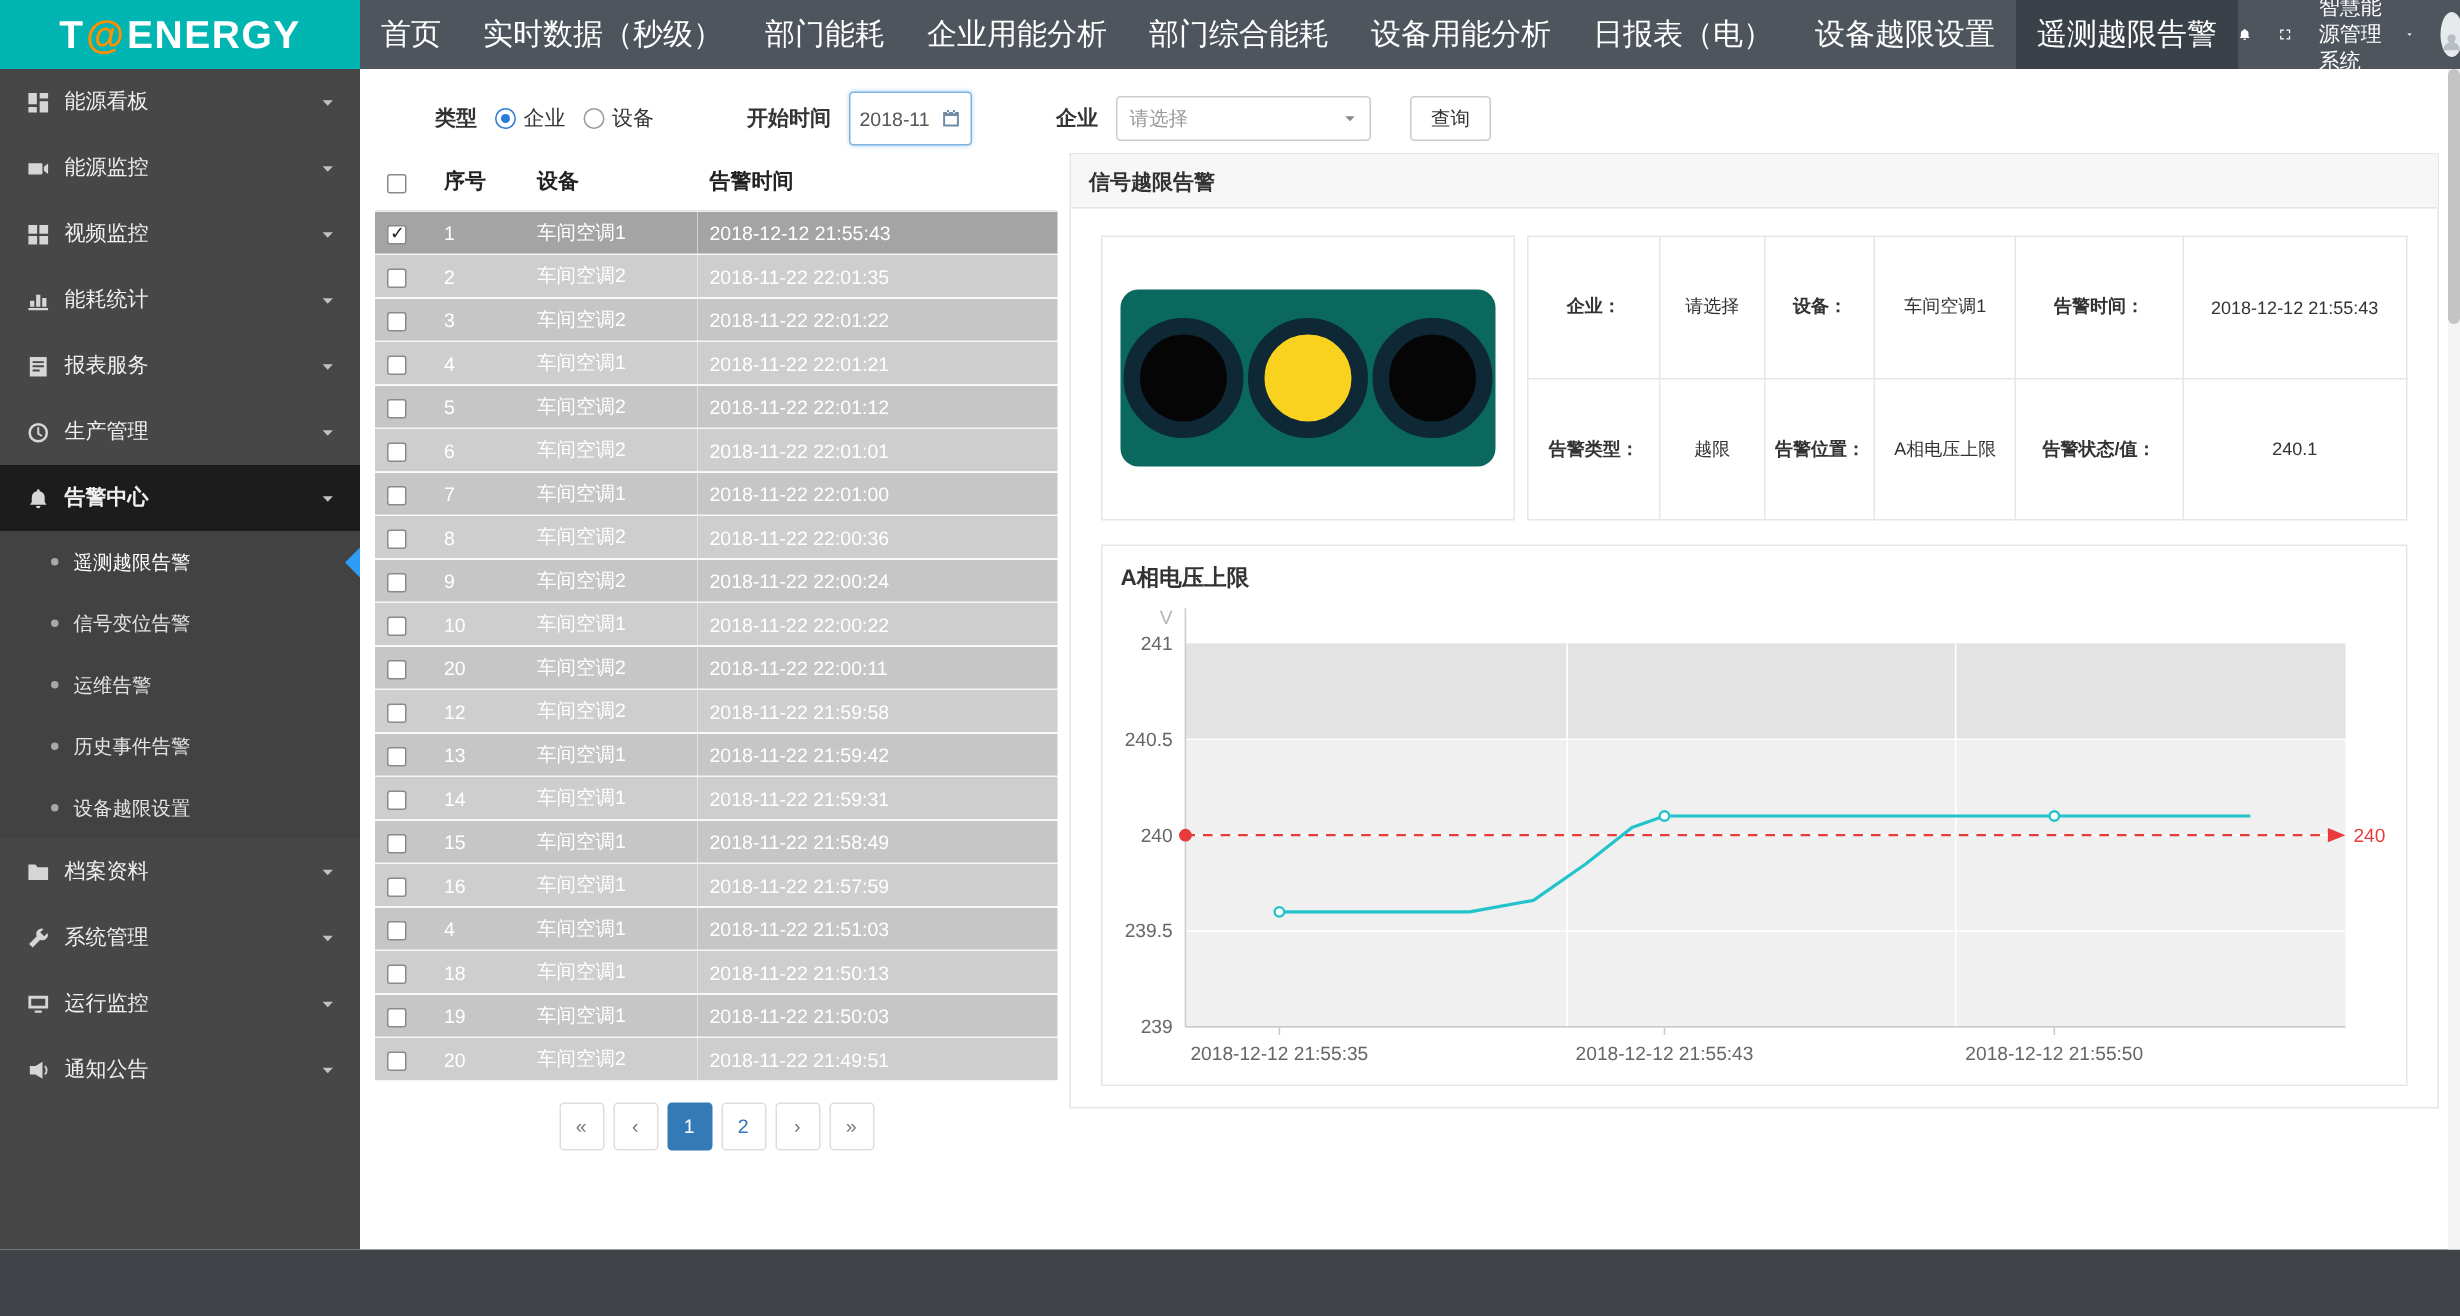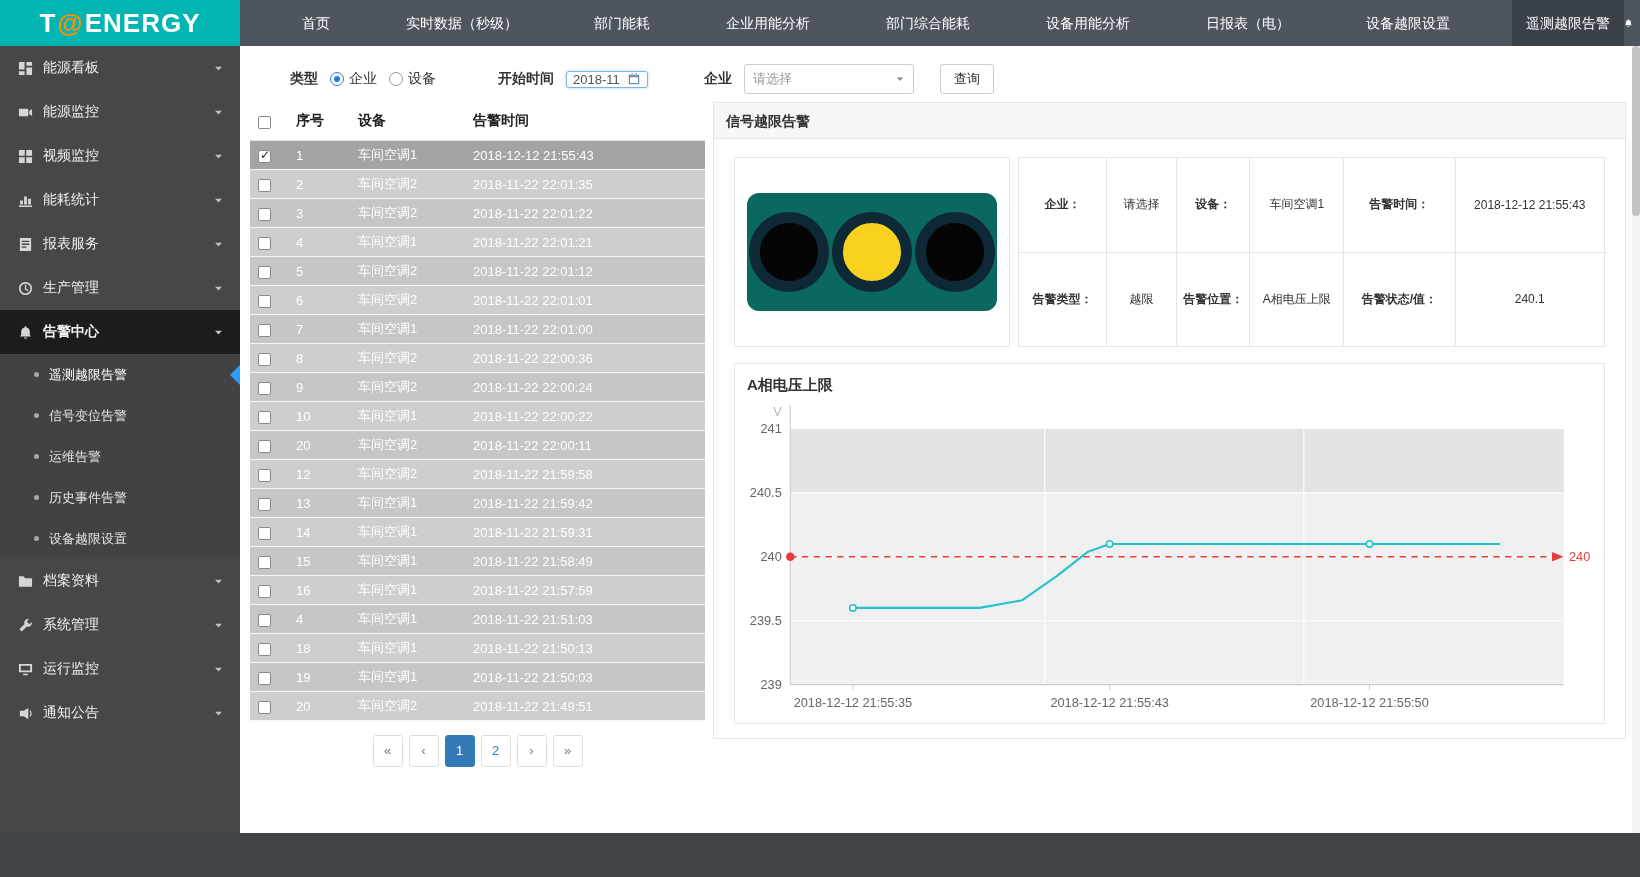--- a/index.html
+++ b/index.html
@@ -6,21 +6,21 @@
   html,body { width:1640px; height:877px; overflow:hidden; }
   body { font-family:"Liberation Sans","DejaVu Sans",sans-serif; background:#fff; }
   .app { width:1640px; height:877px; display:flex; flex-direction:column; }
 
   
   .topbar { height:46px; display:flex; background:#4e555c; flex:0 0 auto; }
   .logo { width:240px; flex:0 0 auto; background:#00b5b2; color:#fff; font-size:26px; font-weight:800;
           display:flex; align-items:center; justify-content:center; letter-spacing:1px; }
   .logo .at { color:#ff8f00; padding:0 1px; }
   .top-nav { display:flex; }
-  .nav-item { padding:0 14px; line-height:46px; color:#fff; font-size:14px; cursor:pointer; white-space:nowrap;margin-left:48px; }
+  .nav-item { padding:0 14px; line-height:46px; color:#fff; font-size:20px; cursor:pointer; white-space:nowrap; }
   .nav-item.active { background:#3b4148; }
   .topbar-right { margin-left:auto; display:flex; align-items:center; gap:18px; padding-right:14px; color:#fff; }
   .tb-ico { width:18px; height:18px; display:inline-block; color:#fff; cursor:pointer; }
   [data-icon] svg { width:100%; height:100%; fill:currentColor; display:block; }
   .sys-menu { font-size:14px; display:flex; align-items:center; gap:6px; cursor:pointer; }
   .tb-caret { width:10px; height:10px; display:inline-block; color:#fff; }
   .avatar { width:30px; height:30px; border-radius:50%; background:#e7eaed; color:#b8bec5;
             display:flex; align-items:flex-end; justify-content:center; overflow:hidden; cursor:pointer; }
   .avatar-ico { width:20px; height:20px; display:inline-block; }
 
@@ -44,21 +44,21 @@
 
   
   .main { flex:1; background:#fff; padding:10px 6px 0 10px; display:flex; flex-direction:column; min-width:0; }
 
   .filter-bar { height:46px; flex:0 0 auto; display:flex; align-items:center; padding-left:40px; }
   .f-label { font-weight:bold; font-size:14px; color:#333; }
   .radio-wrap { display:flex; align-items:center; gap:5px; font-size:14px; color:#333; margin-left:12px; cursor:pointer; }
   .radio { width:14px; height:14px; border:1px solid #9a9a9a; border-radius:50%; background:#fff; position:relative; display:inline-block; }
   .radio.checked { border-color:#2b7cd8; }
   .radio.checked::after { content:''; position:absolute; left:3px; top:3px; right:3px; bottom:3px; border-radius:50%; background:#2b7cd8; }
-  .date-input { width:82px; height:17px; margin-left:12px; border:1px solid #7fb3de; border-radius:3px;
+  .date-input { width:82px; height:36px; margin-left:12px; border:1px solid #7fb3de; border-radius:3px;
                 box-shadow:0 0 3px rgba(102,175,233,.5); display:flex; align-items:center; padding:0 6px;
                 font-size:13px; color:#555; background:#fff; cursor:text; }
   .cal-ico { width:14px; height:14px; margin-left:auto; color:#6f8ca3; display:inline-block; cursor:pointer; }
   .gap-lg { margin-left:62px; }
   .gap-md { margin-left:56px; }
   .select { width:170px; height:30px; margin-left:12px; border:1px solid #ccc; border-radius:3px; background:#fff;
             display:flex; align-items:center; padding:0 8px; font-size:13px; color:#999; cursor:pointer; }
   .sel-caret { width:10px; height:10px; margin-left:auto; color:#888; display:inline-block; }
   .query-btn { height:30px; margin-left:26px; padding:0 13px; background:#fff; border:1px solid #ccc; border-radius:3px;
                font-size:13px; color:#333; cursor:pointer; font-family:inherit; }

